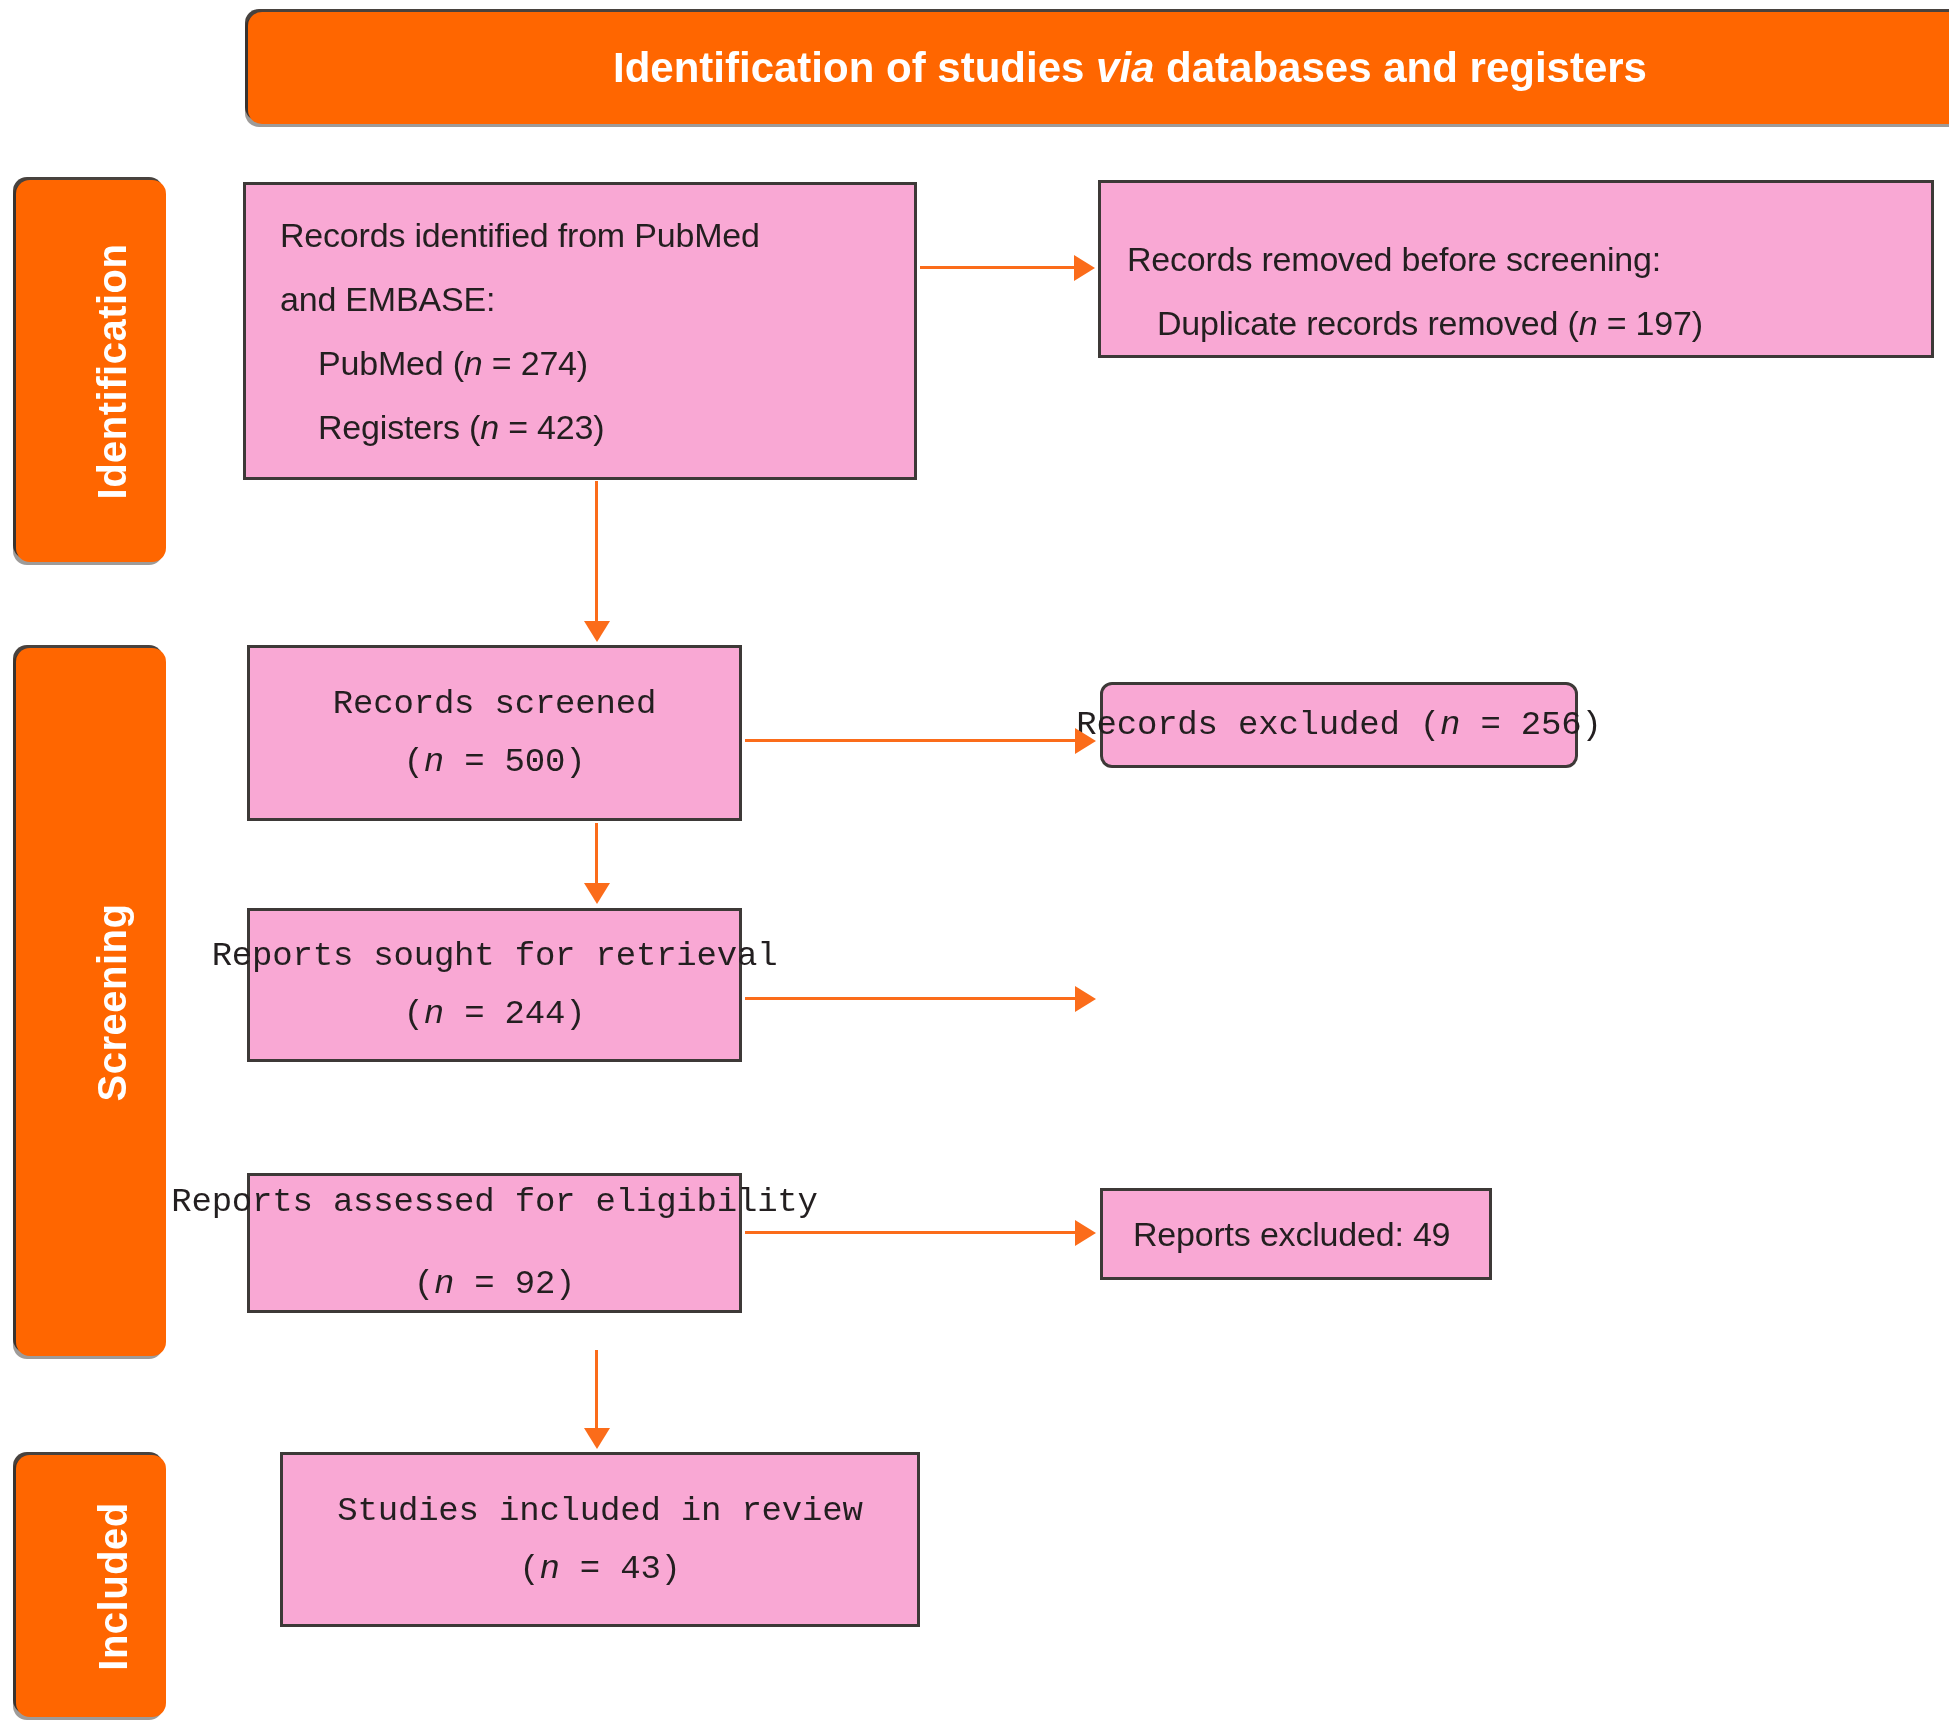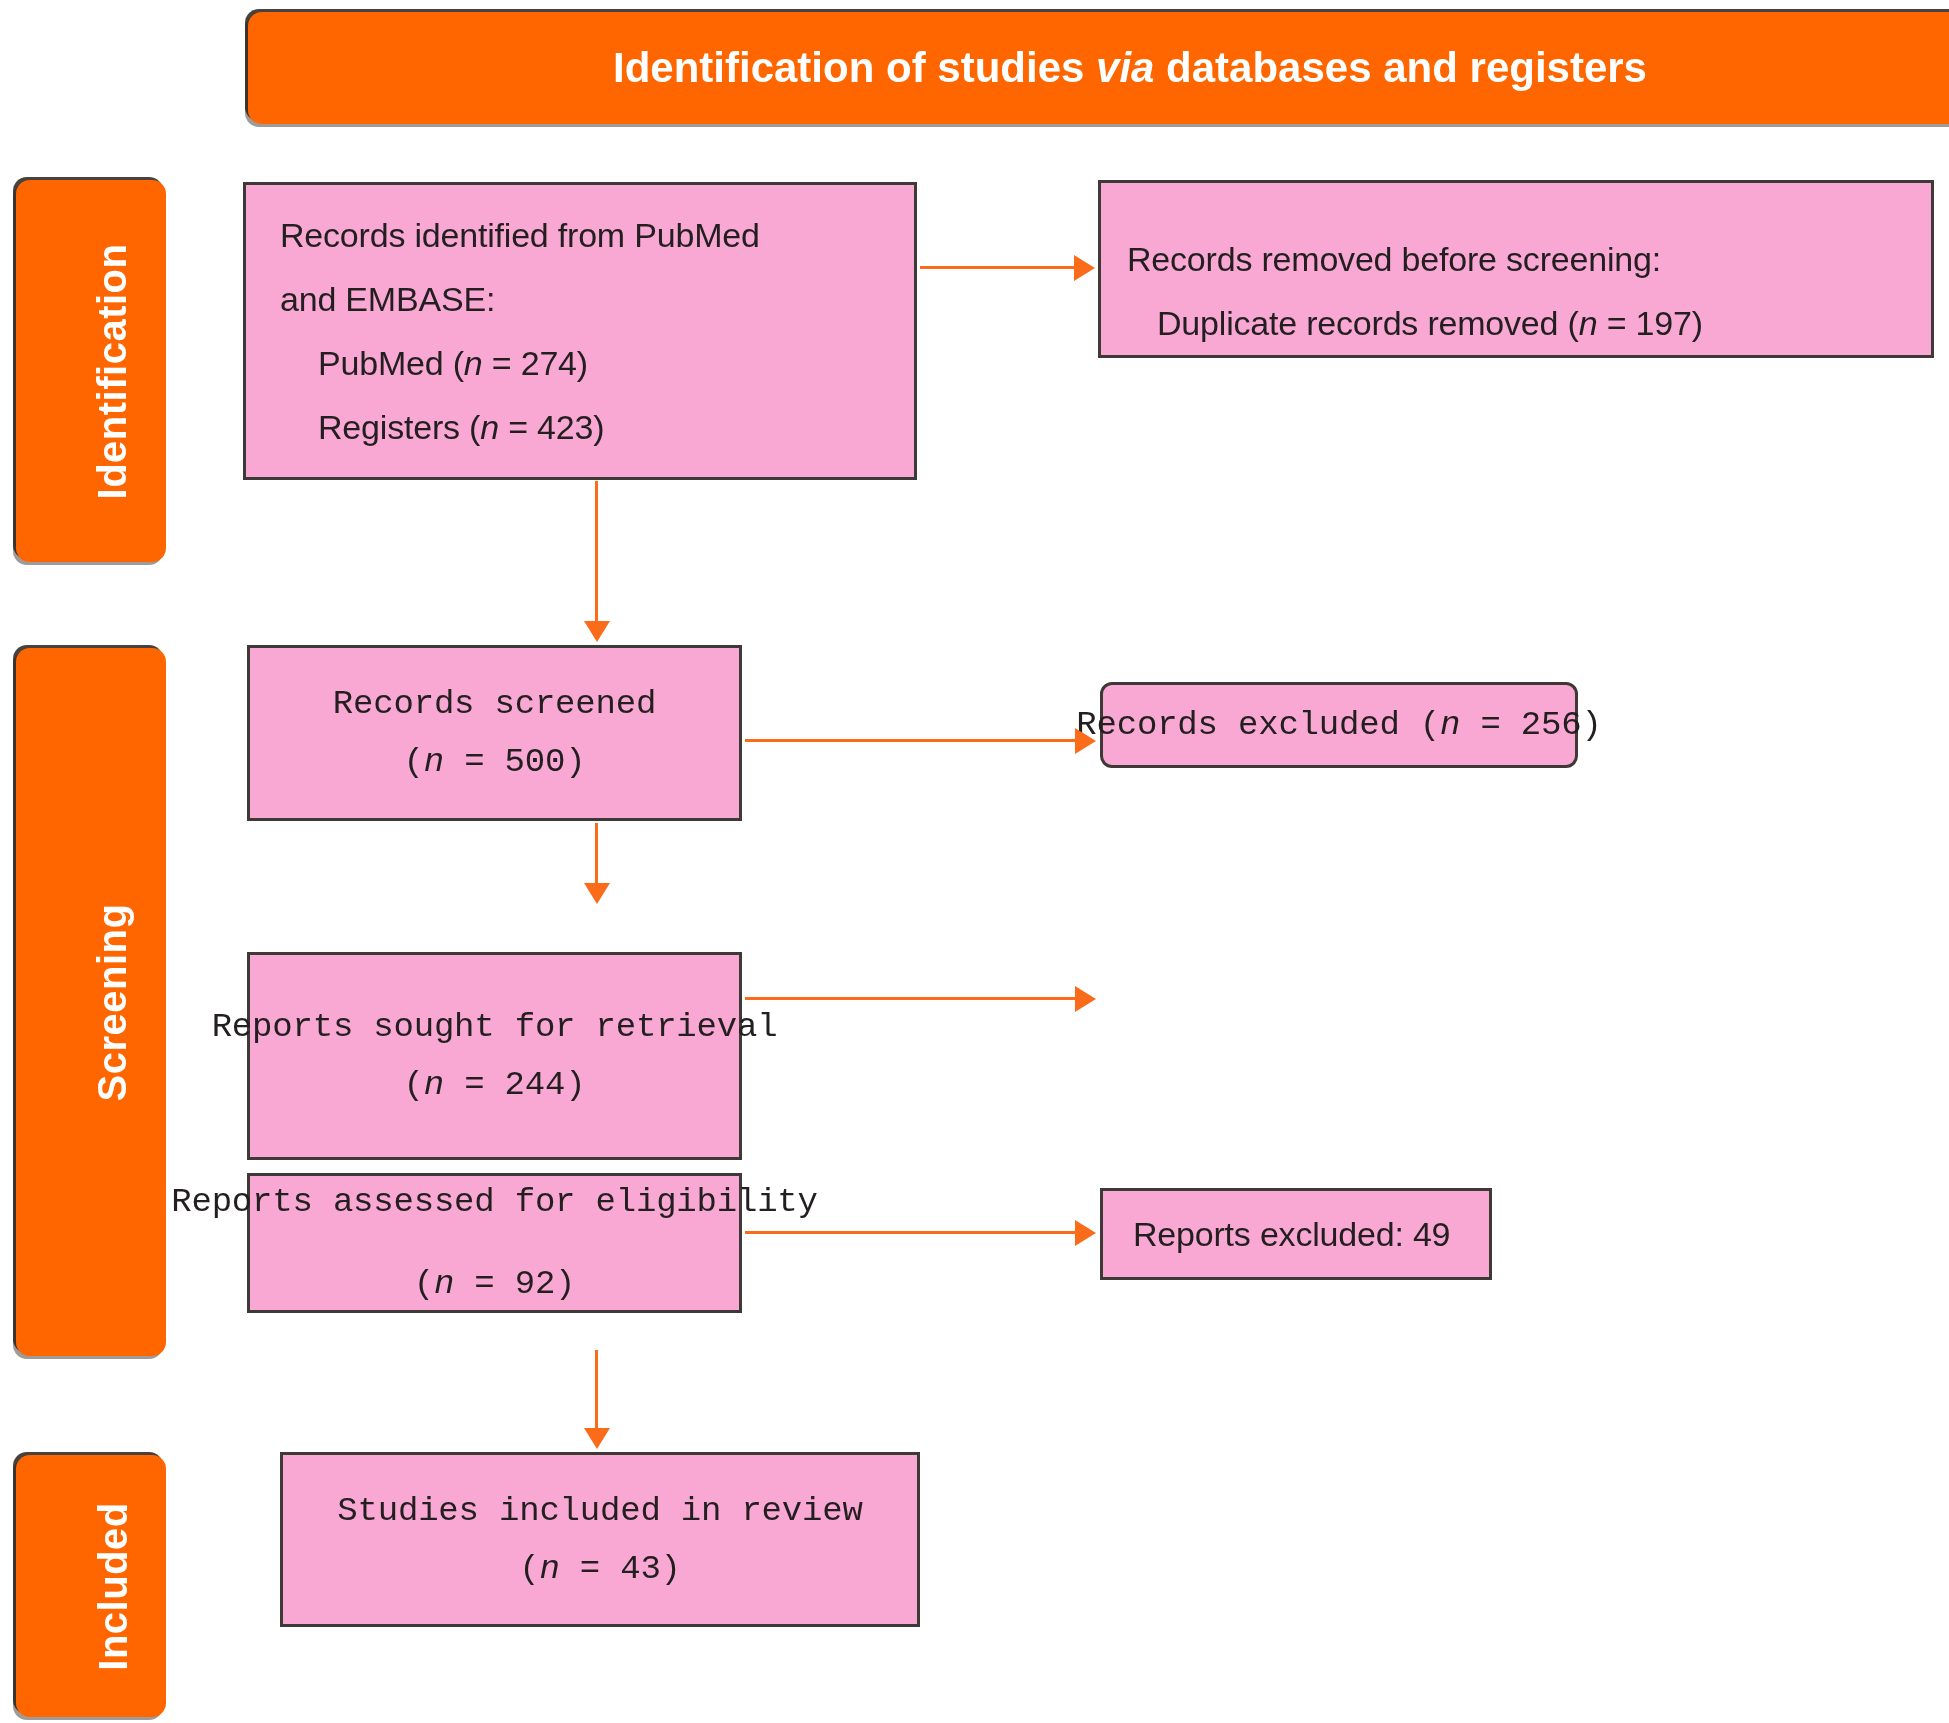--- a/index.html
+++ b/index.html
@@ -44,21 +44,21 @@
   .box .ln{white-space:nowrap;}
   .box.left-align{align-items:flex-start;text-align:left;}
   .box.center-align{align-items:center;text-align:center;font-family:Liberation Mono, monospace;}
   .indent{padding-left:38px;}
   .it{font-style:italic;}
   #box-records-identified{left:243px;top:182px;width:674px;height:298px;padding-left:34px;line-height:64px;}
   #box-records-removed{left:1098px;top:180px;width:836px;height:178px;padding-left:26px;line-height:64px;justify-content:flex-end;}
   #box-records-removed .indent{padding-left:30px;}
   #box-records-screened{left:247px;top:645px;width:495px;height:176px;}
   #box-records-excluded{left:1100px;top:682px;width:478px;height:86px;border-radius:12px;}
-  #box-reports-sought{left:247px;top:952px;width:495px;height:208px;}
+  #box-reports-sought{left:247px;top:908px;width:495px;height:154px;}
   #box-reports-not-retrieved{left:1100px;top:935px;width:488px;height:126px;}
   #box-reports-assessed{left:247px;top:1173px;width:495px;height:140px;gap:24px;}
   #box-reports-excluded{left:1100px;top:1188px;width:392px;height:92px;padding-left:30px;}
   #box-studies-included{left:280px;top:1452px;width:640px;height:175px;}
   
   .arrow-v{position:absolute;width:3px;background:#fb6c1a;}
   .arrow-v::after{
     content:"";position:absolute;bottom:-19px;left:50%;transform:translateX(-50%);
     border:13px solid transparent;border-bottom:none;border-top:21px solid #fb6c1a;
   }

